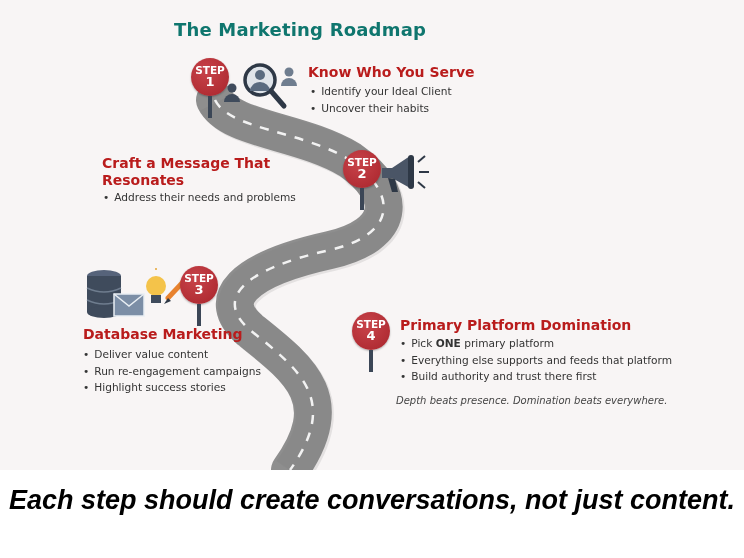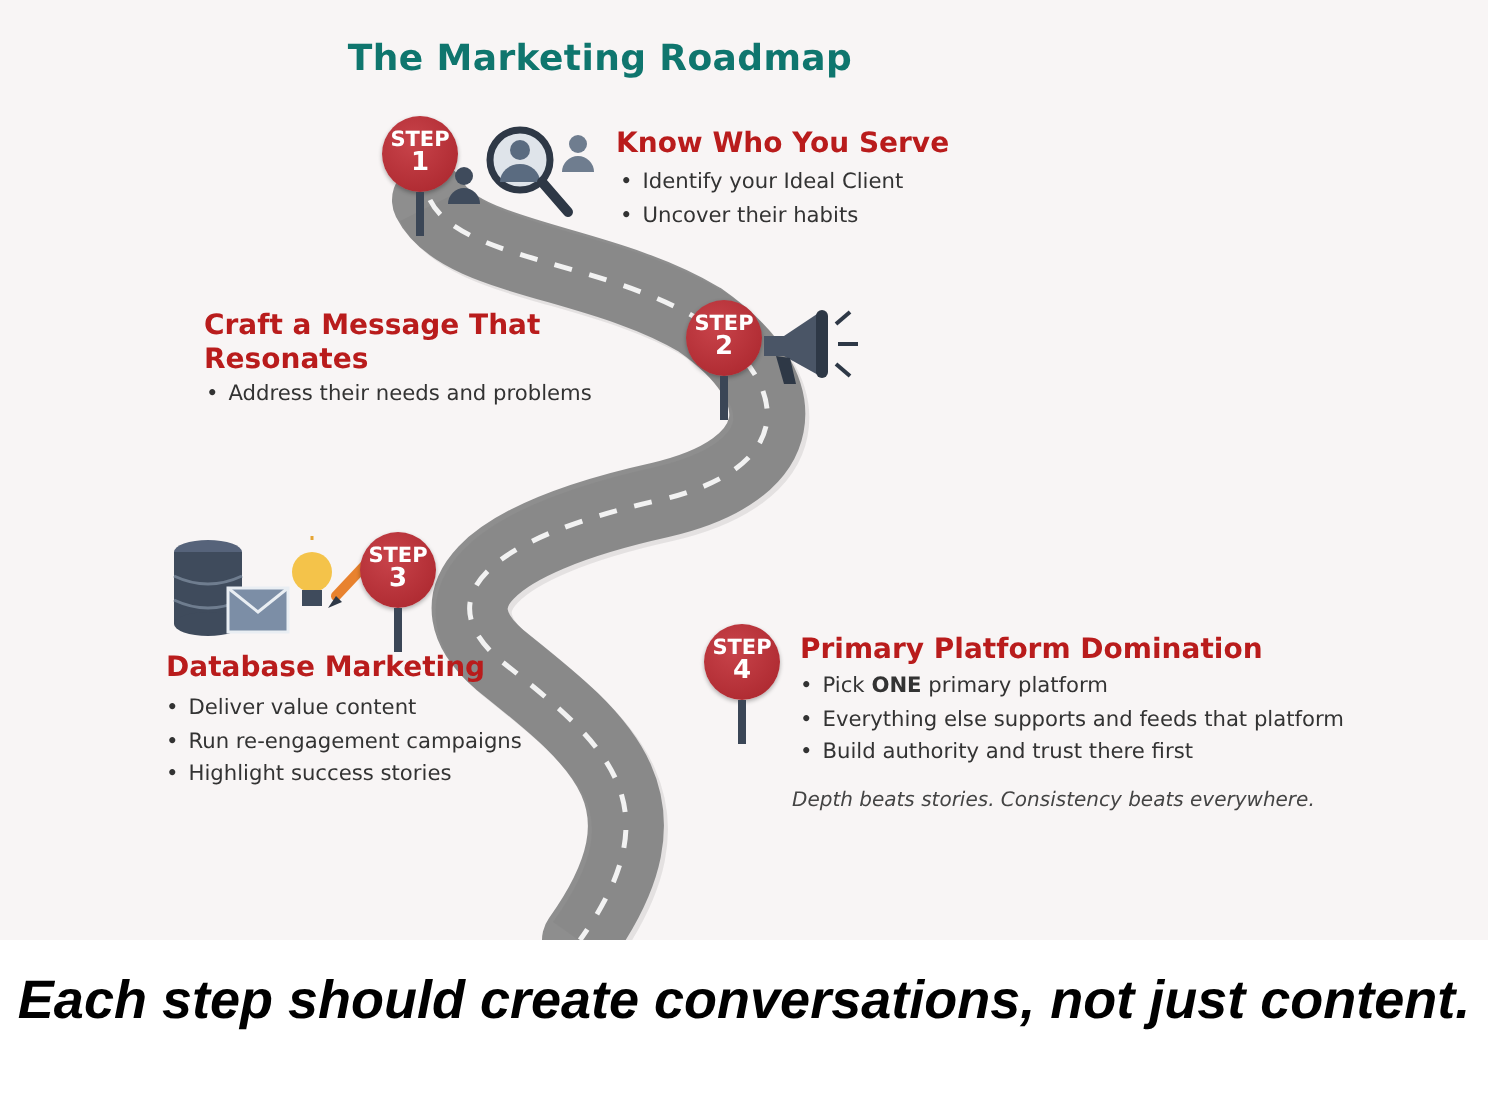--- a/index.html
+++ b/index.html
@@ -121,16 +121,16 @@
   <div class="sign" style="left:352px; top:312px;">
     <div class="disc"><span>STEP</span><span class="num">4</span></div>
     <div class="pole"></div>
   </div>
   <div class="heading" style="left:400px; top:301px;margin-top:16px;">Primary Platform Domination</div>
   <ul class="bullets" style="left:400px; top:335px;">
     <li><span>Pick </span><b>ONE</b><span> primary platform</span></li>
     <li>Everything else supports and feeds that platform</li>
     <li>Build authority and trust there first</li>
   </ul>
-  <div class="tagline">Depth beats stories. Consistency beats everywhere.</div>
+  <div class="tagline">Depth beats presence. Domination beats everywhere.</div>
 </div>
 
 <div class="caption">Each step should create conversations, not just content.</div>
 
 </body></html>

